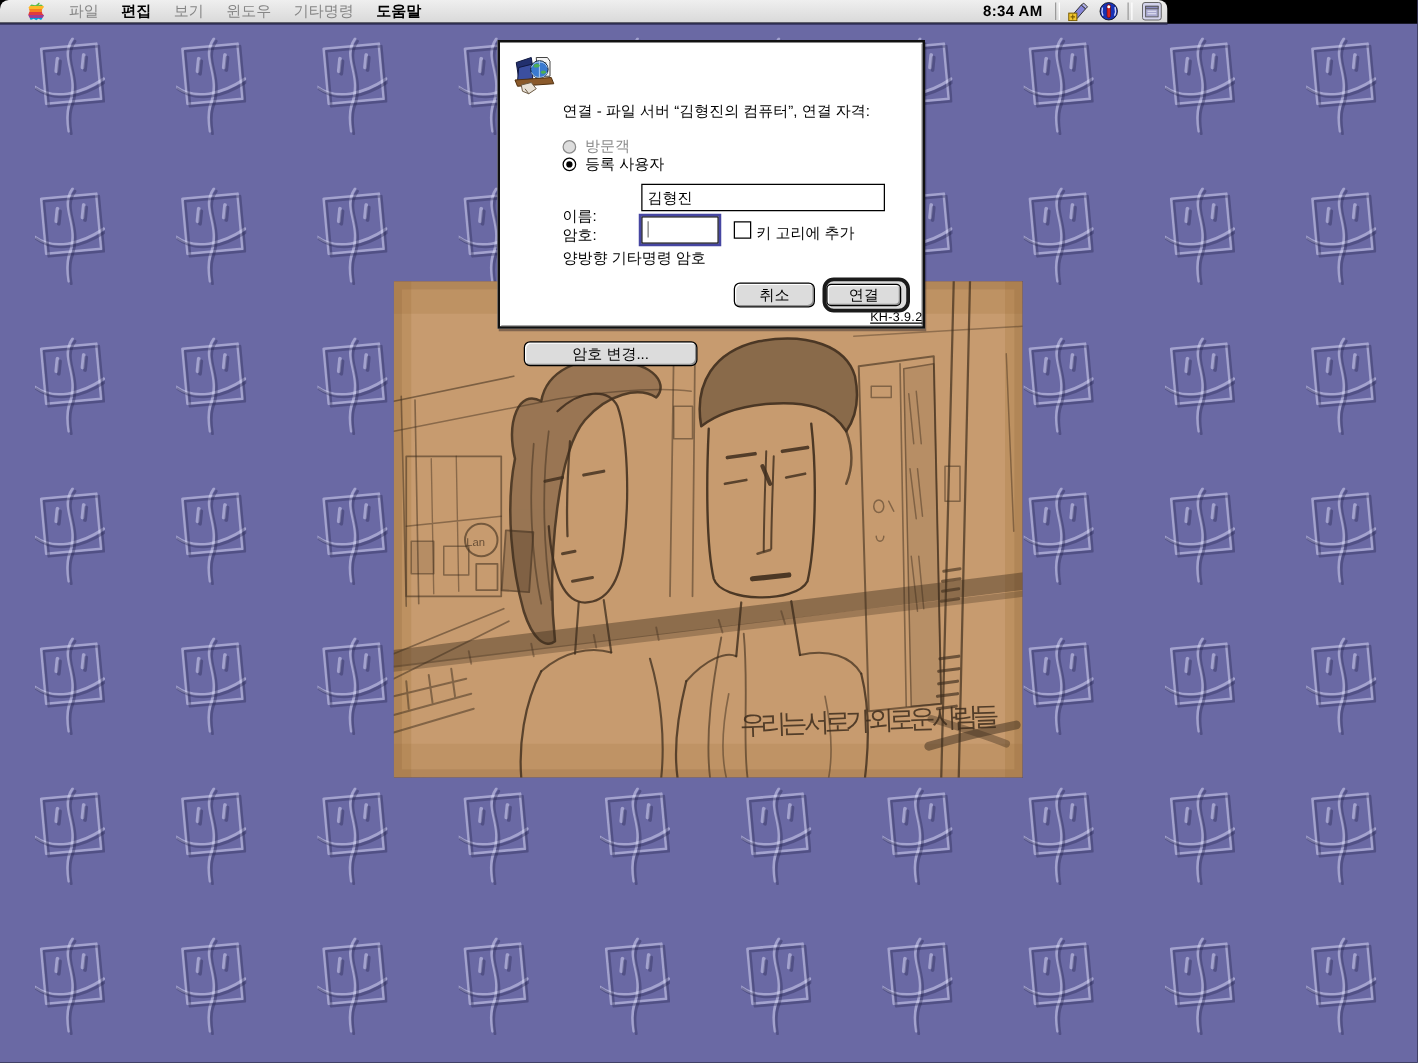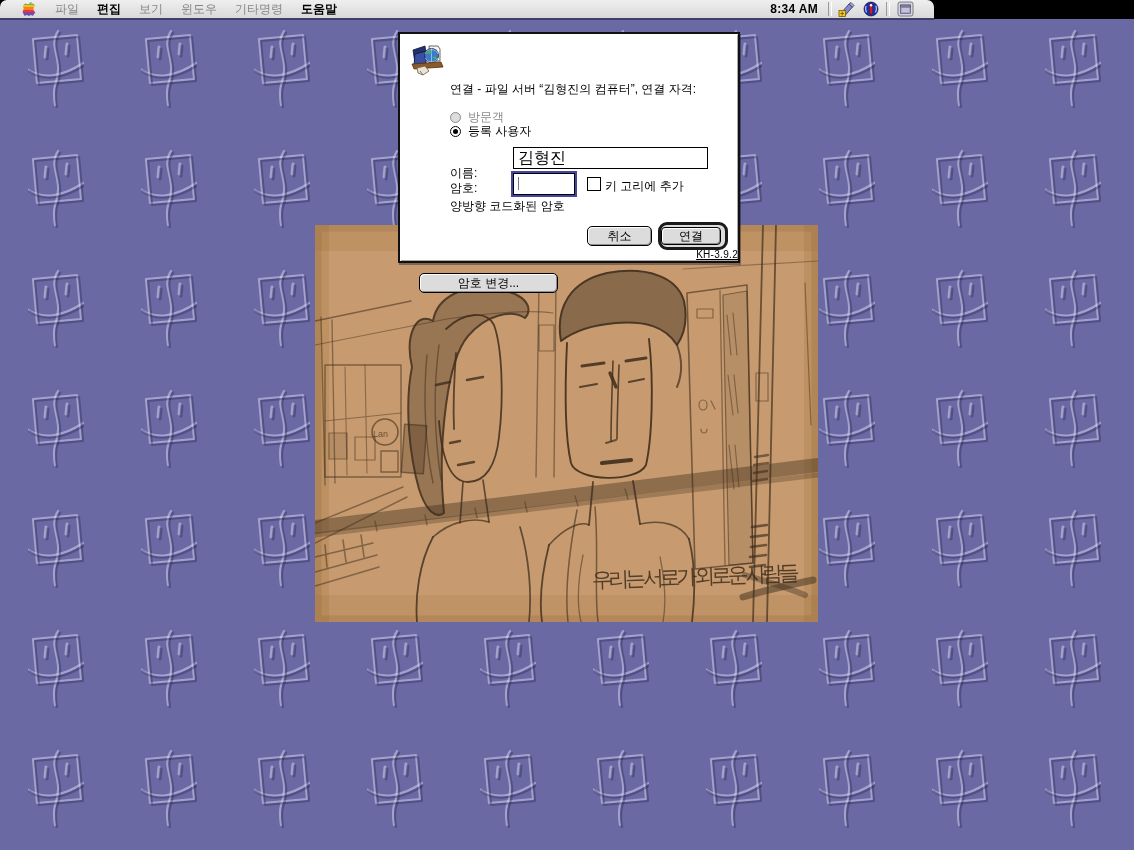--- a/index.html
+++ b/index.html
@@ -21,21 +21,21 @@
   }
   .apple{width:14px;height:15px;margin:0 10px 0 22px;position:relative;}
   .apple .stripes{
     position:absolute;inset:0;
     background:linear-gradient(#61bb46 0 17%,#fdb827 17% 34%,#f5821f 34% 51%,#e03a3e 51% 68%,#963d97 68% 85%,#009ddc 85% 100%);
     clip-path:polygon(55% 12%,66% 0,70% 10%,62% 18%,78% 14%,95% 26%,82% 42%,84% 62%,95% 72%,78% 96%,62% 90%,50% 98%,36% 90%,18% 96%,4% 70%,12% 48%,6% 28%,22% 14%,44% 18%);
   }
   .menu-item{padding:2px 9px;white-space:nowrap;}
   .menu-item.enabled{color:#000;font-weight:600;}
   .menu-item.disabled{color:#858585;}
-  .menubar-right{margin-left:auto;display:flex;align-items:center;gap:6px;padding-right:20px;}
+  .menubar-right{margin-left:auto;display:flex;align-items:center;gap:6px;padding-right:4px;}
   .clock{font-weight:600;letter-spacing:.3px;margin-right:4px;}
   .mb-sep{width:2px;height:14px;border-left:1px solid #9a9a9a;border-right:1px solid #fff;}
   .mb-icon{width:18px;height:16px;display:flex;align-items:center;justify-content:center;}
   
   .desktop{
     position:absolute;left:0;top:19px;width:1134px;height:831px;
     background:#6A69A4;overflow:hidden;
   }
   .pattern{position:absolute;inset:0;pointer-events:none;}
   .tile{position:absolute;width:56px;height:78px;}
@@ -54,21 +54,21 @@
   .dlg-icon{position:absolute;left:10px;top:8px;width:34px;height:34px;}
   .dlg-title{position:absolute;left:50px;top:48px;width:278px;line-height:14px;}
   .radio-row{position:absolute;left:50px;display:flex;align-items:center;gap:7px;height:13px;}
   .radio{width:11px;height:11px;border-radius:50%;background:#fff;border:1px solid #000;box-sizing:border-box;position:relative;}
   .radio.disabled{border-color:#8a8a8a;background:#ddd;}
   .radio.selected::after{content:"";position:absolute;left:2px;top:2px;width:5px;height:5px;border-radius:50%;background:#000;}
   .radio-label.disabled{color:#8a8a8a;}
   .field-label{position:absolute;left:50px;}
   .text-field{
     position:absolute;background:#fff;border:1px solid #000;
-    font-family:"Liberation Sans","DejaVu Sans",sans-serif;font-size:16px;
+    font-family:"Liberation Sans","DejaVu Sans",sans-serif;font-size:12px;
     padding:0 4px;box-sizing:border-box;color:#000;
   }
   .pw-wrap{position:absolute;left:113px;top:139px;width:62px;height:22px;}
   .pw-field{width:100%;height:100%;border:1px solid #000;background:#fff;box-sizing:border-box;outline:2px solid #4646A2;}
   .caret{position:absolute;left:5px;top:4px;width:1px;height:13px;background:#7a7a7a;}
   .checkbox{position:absolute;left:187px;top:143px;width:12px;height:12px;background:#fff;border:1px solid #000;}
   .checkbox-label{position:absolute;left:205px;top:144px;}
   .hint{position:absolute;left:50px;top:164px;}
   .btn{
     position:absolute;height:20px;background:#dcdcdc;border:1px solid #000;border-radius:5px;
@@ -1524,21 +1524,21 @@
 
     <span class="field-label" style="top:146px;">암호:</span>
     <div class="pw-wrap">
       <div class="pw-field"></div>
       <div class="caret"></div>
     </div>
 
     <div class="checkbox"></div>
     <span class="checkbox-label">키 고리에 추가</span>
 
-    <div class="hint">양방향 코드화된 암호</div>
+    <div class="hint">양방향 기타명령 암호</div>
 
     <div class="btn" style="left:19px;top:192px;width:139px;margin-top:47px;">암호 변경...</div>
     <div class="btn" style="left:187px;top:192px;width:65px;">취소</div>
     <div class="default-ring">
       <div class="btn">연결</div>
     </div>
 
     <div class="version">KH-3.9.2</div>
   </div>
 </div>

